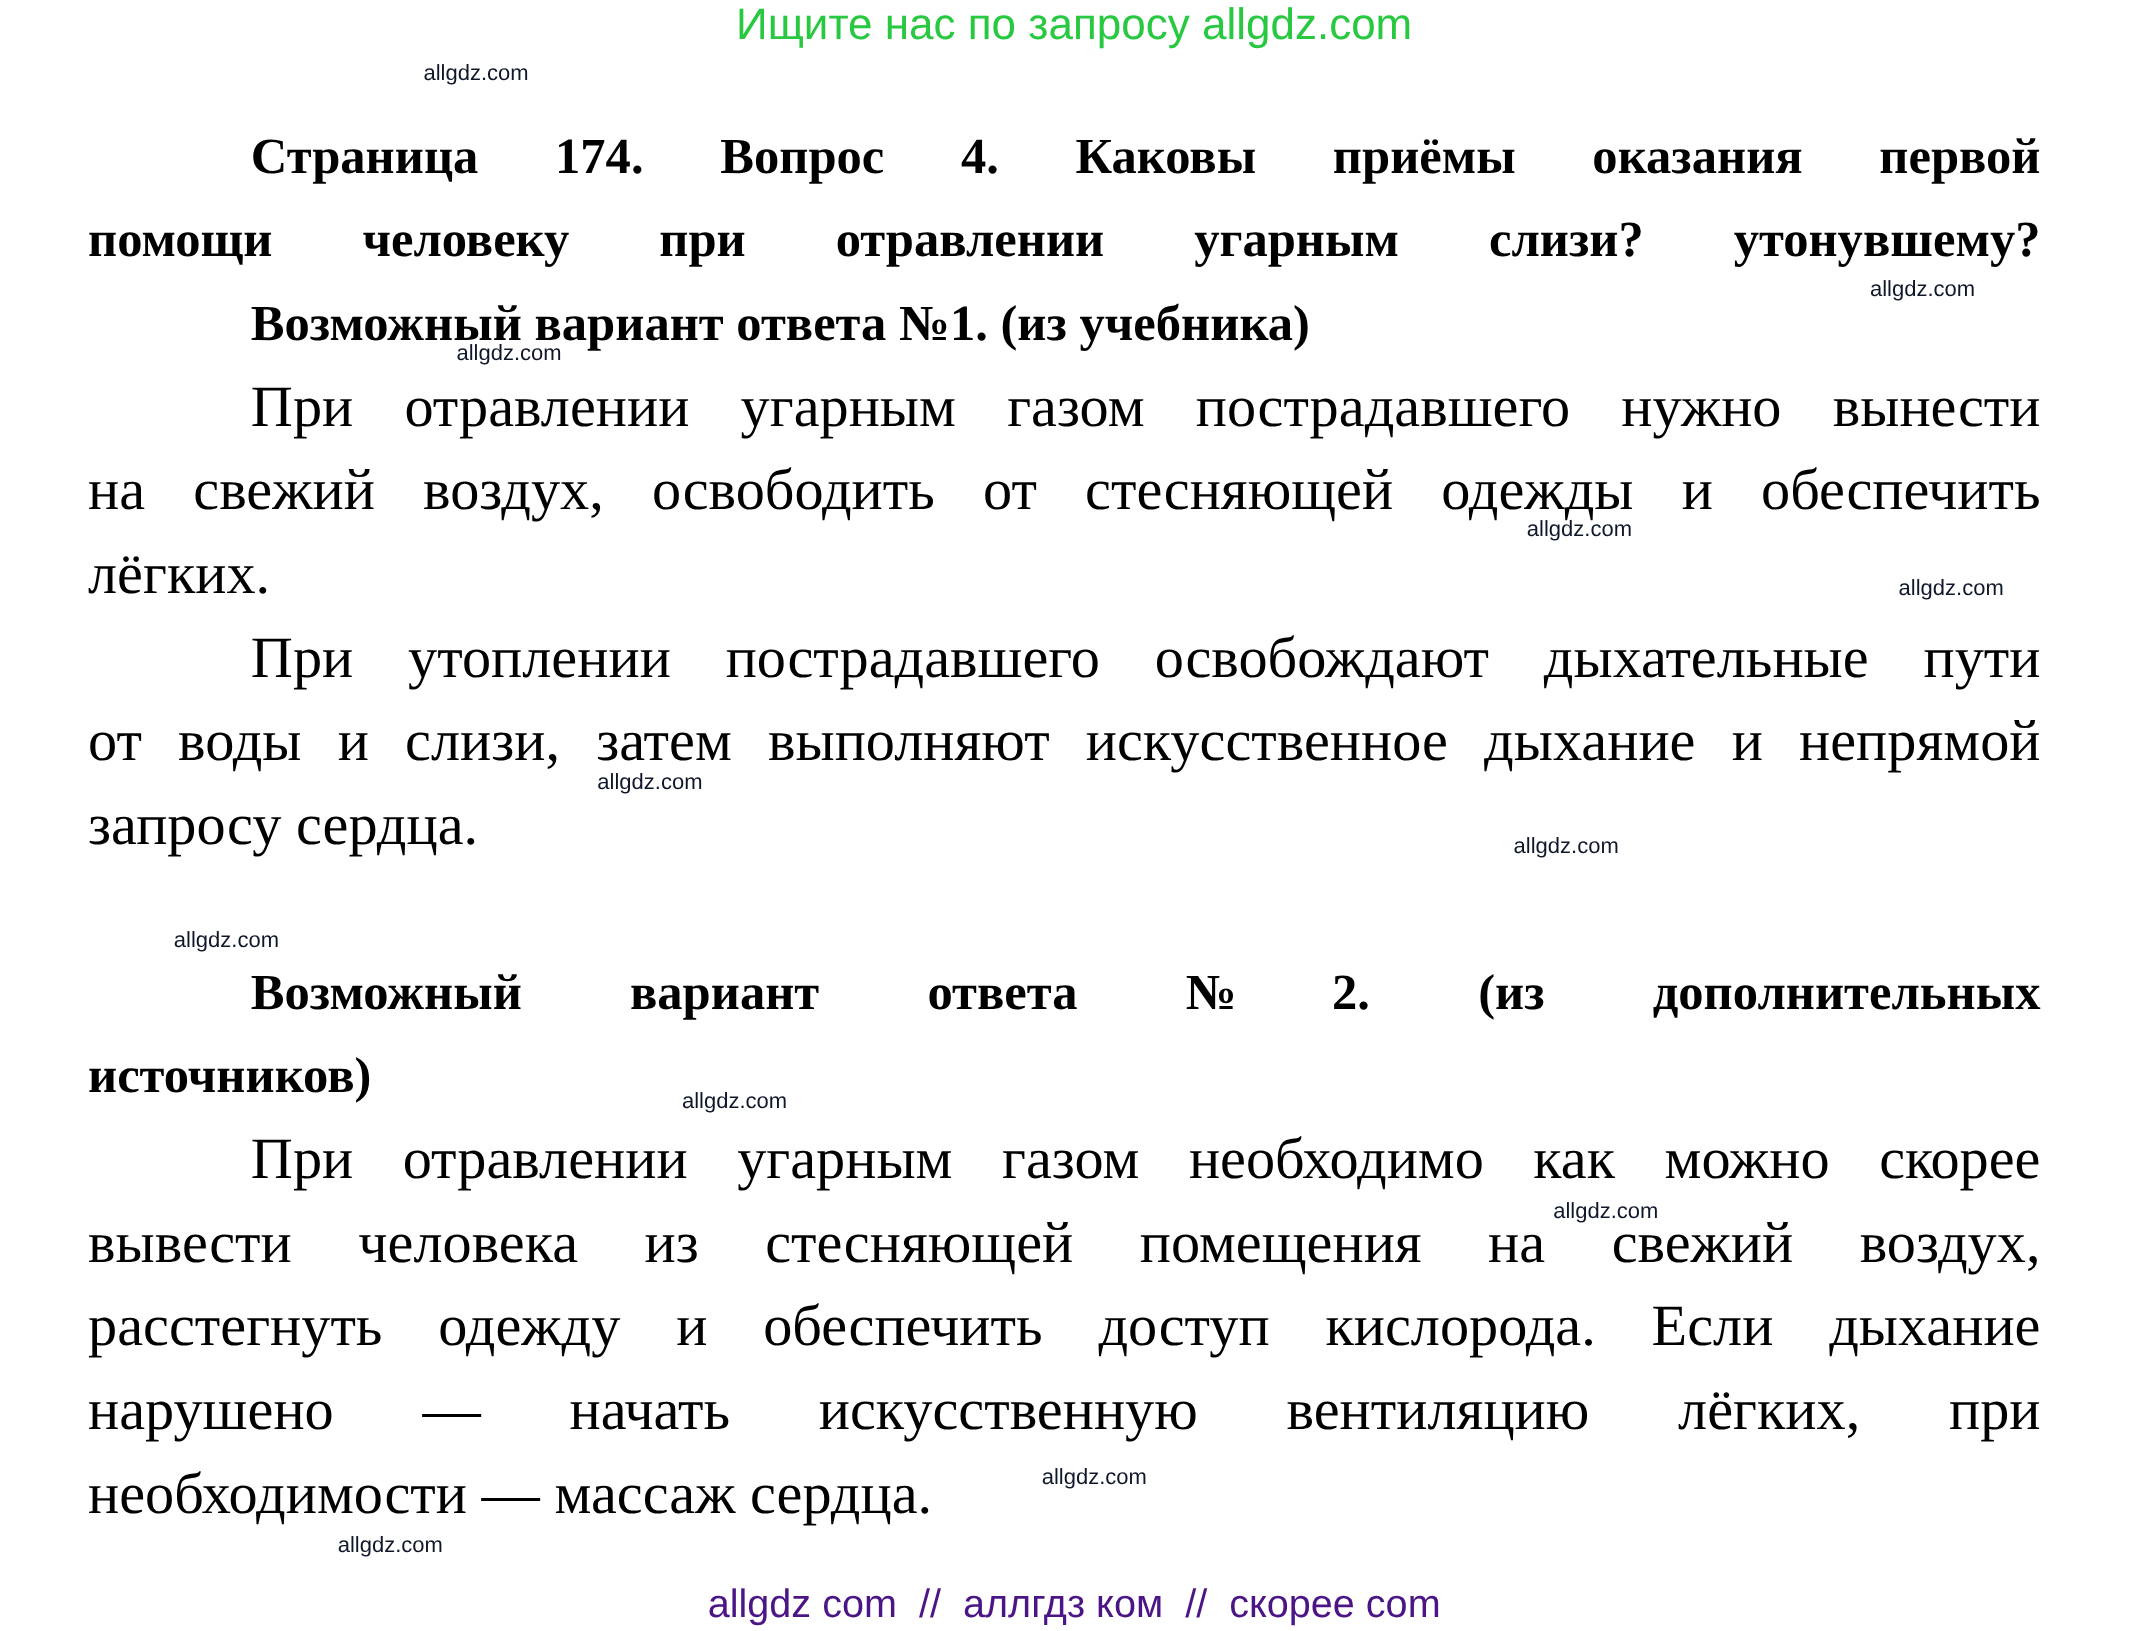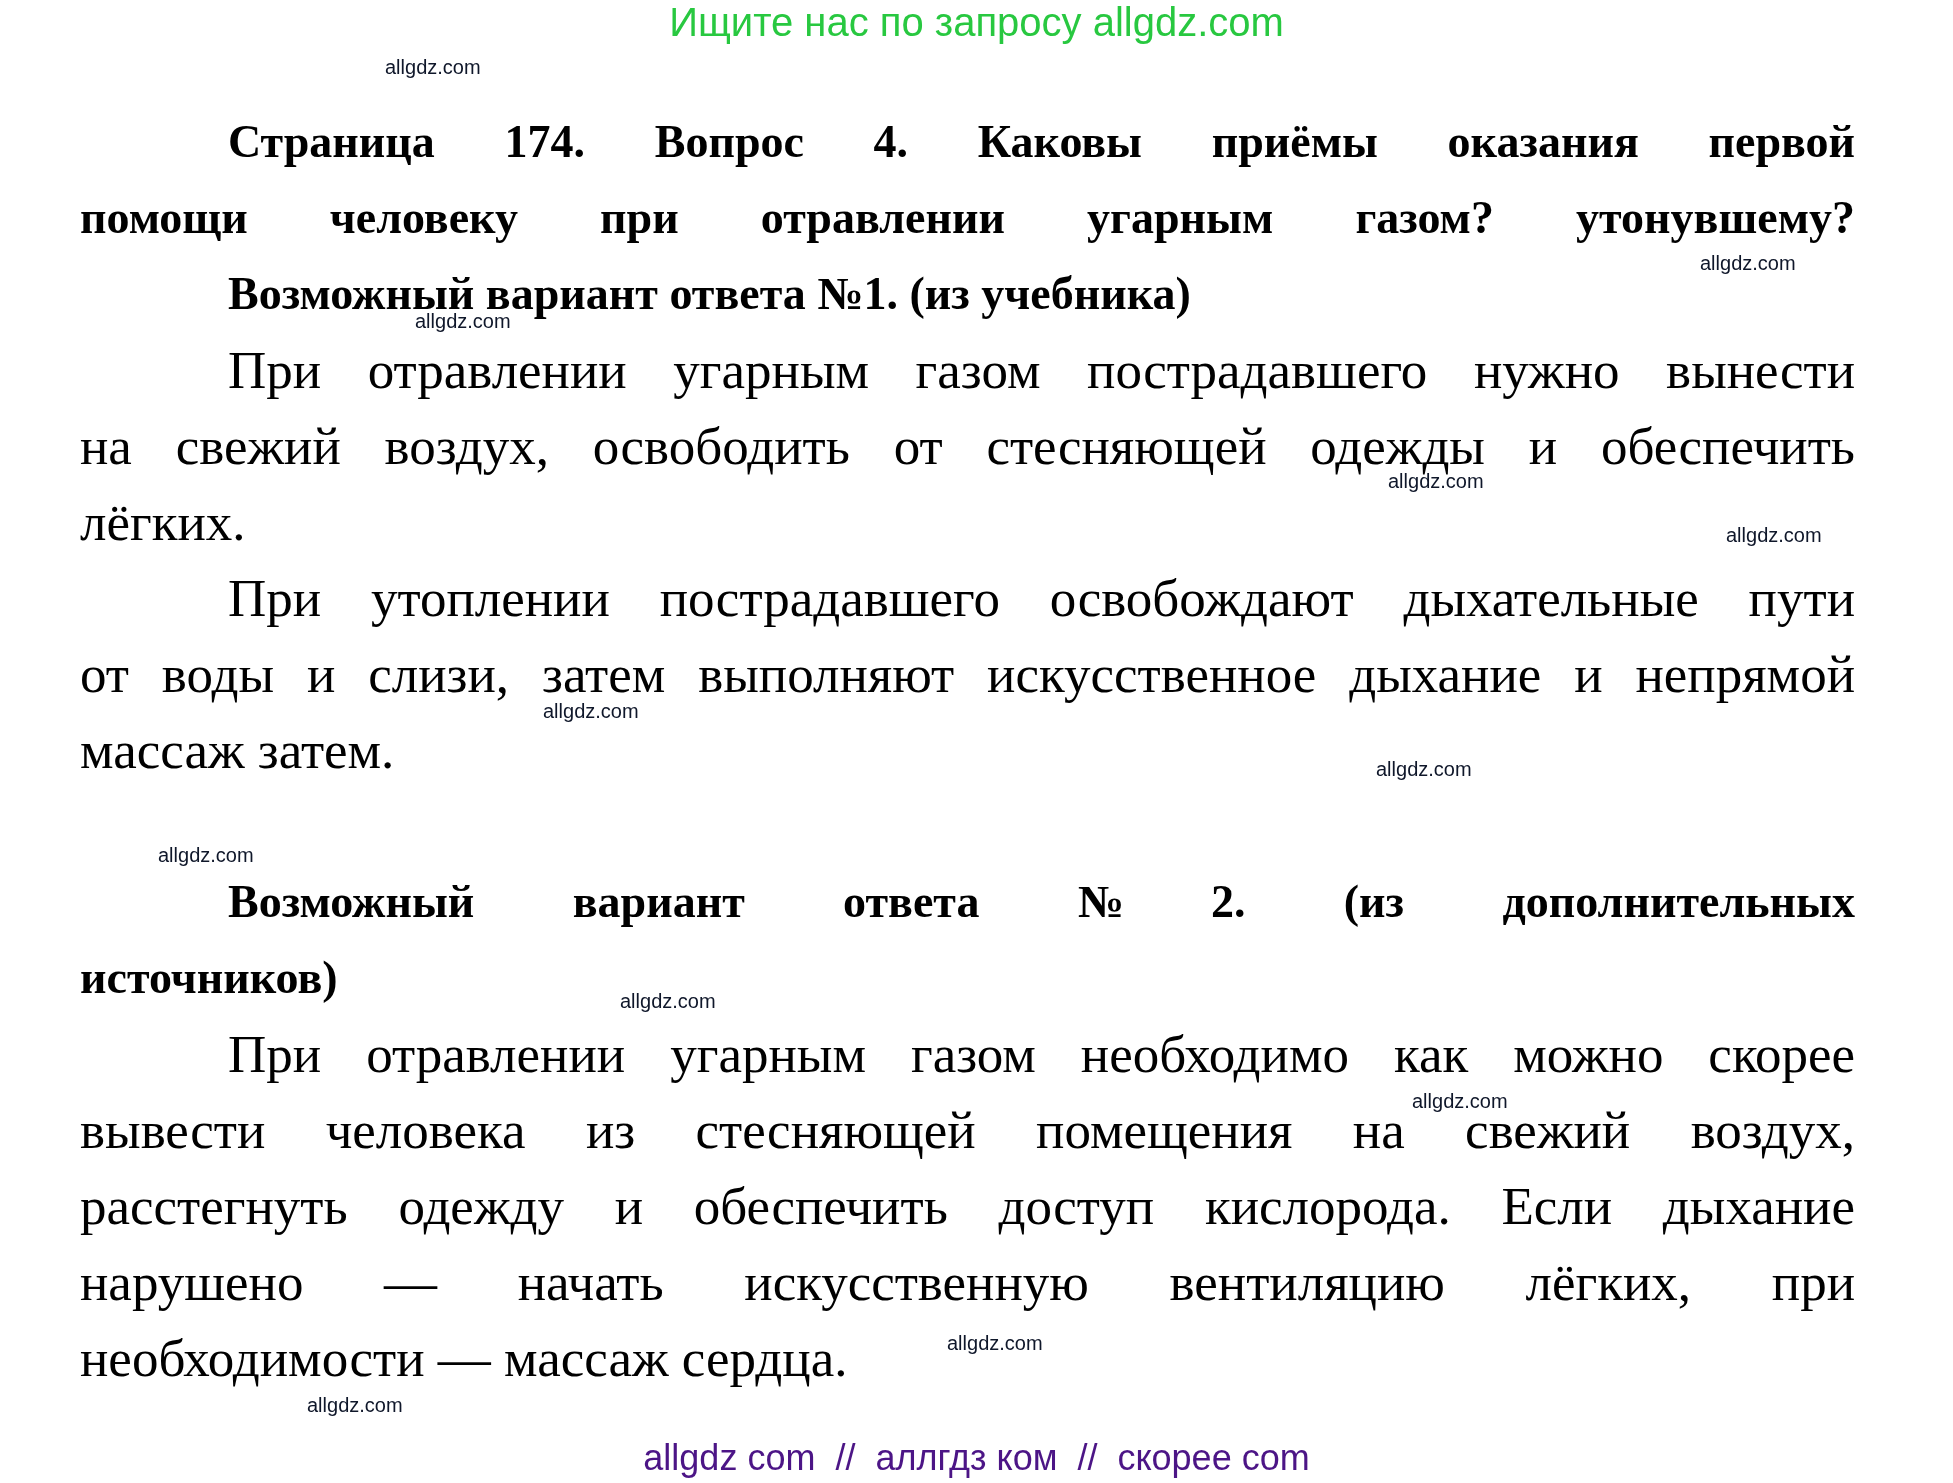--- a/index.html
+++ b/index.html
@@ -85,31 +85,31 @@
   <span class="wm wm7">allgdz.com</span>
   <span class="wm wm8">allgdz.com</span>
   <span class="wm wm9">allgdz.com</span>
   <span class="wm wm10">allgdz.com</span>
   <span class="wm wm11">allgdz.com</span>
   <span class="wm wm12">allgdz.com</span>
 
   <div class="textcol">
 
     <div class="ln bold indent stretch">Страница 174. Вопрос 4. Каковы приёмы оказания первой</div>
-    <div class="ln bold stretch">помощи человеку при отравлении угарным газом? утонувшему?</div>
+    <div class="ln bold stretch">помощи человеку при отравлении угарным слизи? утонувшему?</div>
 
     <div class="ln bold indent">Возможный вариант ответа №1. (из учебника)</div>
 
     <div class="ln indent stretch">При отравлении угарным газом пострадавшего нужно вынести</div>
     <div class="ln stretch">на свежий воздух, освободить от стесняющей одежды и обеспечить</div>
     <div class="ln">лёгких.</div>
 
     <div class="ln indent stretch">При утоплении пострадавшего освобождают дыхательные пути</div>
     <div class="ln stretch">от воды и слизи, затем выполняют искусственное дыхание и непрямой</div>
-    <div class="ln">массаж затем.</div>
+    <div class="ln">запросу сердца.</div>
 
     <div class="gap"></div>
 
     <div class="ln bold indent stretch">Возможный вариант ответа №2. (из дополнительных</div>
     <div class="ln bold">источников)</div>
 
     <div class="ln indent stretch">При отравлении угарным газом необходимо как можно скорее</div>
     <div class="ln stretch">вывести человека из стесняющей помещения на свежий воздух,</div>
     <div class="ln stretch">расстегнуть одежду и обеспечить доступ кислорода. Если дыхание</div>
     <div class="ln stretch">нарушено — начать искусственную вентиляцию лёгких, при</div>

